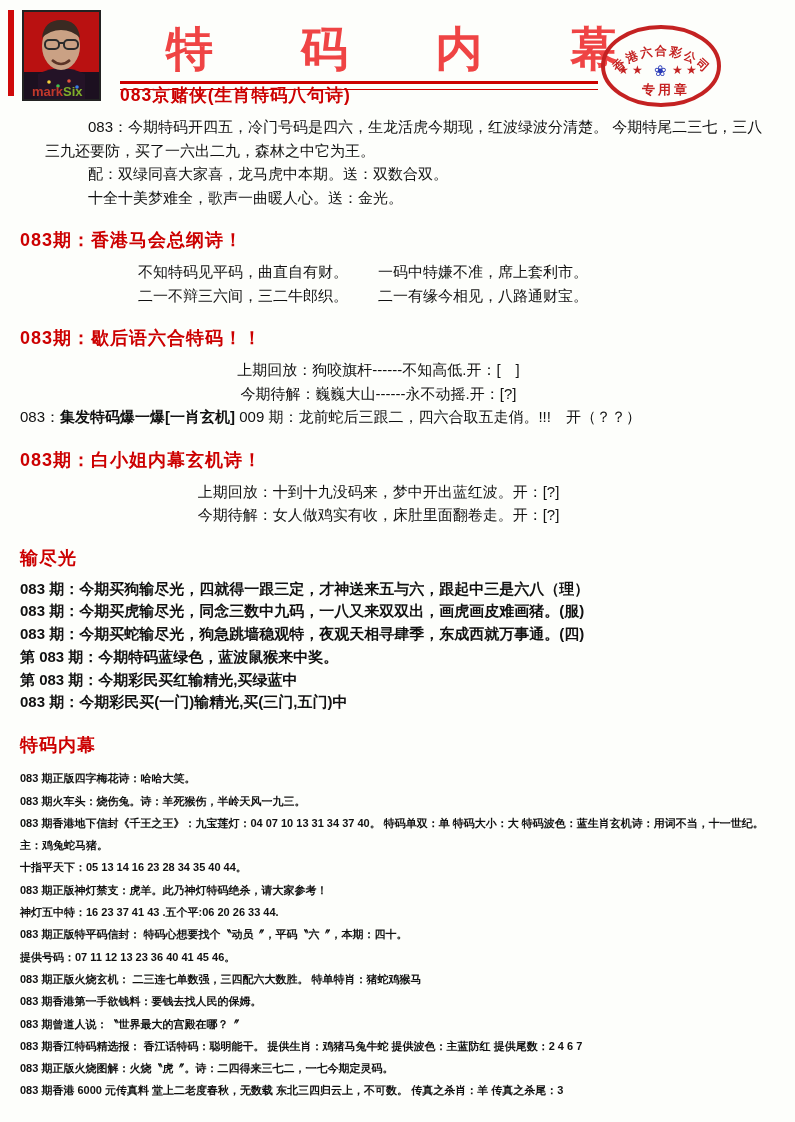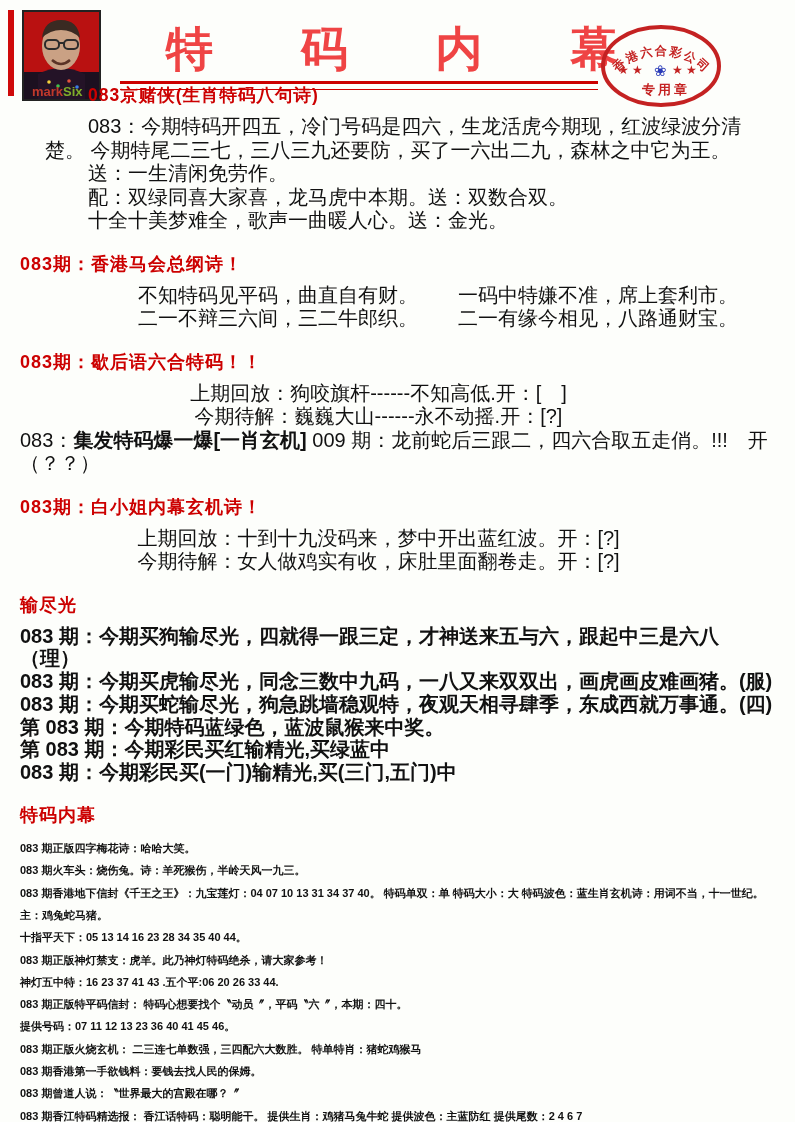--- a/index.html
+++ b/index.html
@@ -26,24 +26,24 @@
   .title-underline-2{position:absolute;left:120px;top:89px;width:478px;height:1px;background:#cc0000;}
   .seal{position:absolute;left:598px;top:22px;width:126px;height:88px;}
   
   .content{position:absolute;left:20px;top:84px;width:757px;}
   h2.sec-h{
     margin:0;color:#cc0000;font-size:18px;font-weight:bold;
     line-height:22px;letter-spacing:1px;
   }
   .sec{margin-bottom:6px;}
   .sec .body{margin-top:9px;}
-  .line{font-size:20px;line-height:23.5px;white-space:normal;}
+  .line{font-size:15px;line-height:23.5px;white-space:normal;}
   .b{font-weight:bold;}
   
-  .sec-0 h2.sec-h{margin-left:68px;font-size:17.5px;}
+  .sec-0 h2.sec-h{margin-left:100px;font-size:17.5px;}
   .sec-0{margin-bottom:10px;}
   .hang{padding-left:25px;text-indent:43px;}
   .ind68{padding-left:68px;}
   .ind120{padding-left:118px;}
   .centerline{text-align:center;padding-right:40px;}
   .left0{padding-left:0;}
   .sec{margin-top:20px;}
   .sec-0{margin-top:0;}
   .sec-4 .line,.sec-5 .line{font-weight:bold;}
   .sec-5 .line{font-size:11px;line-height:22.3px;}
@@ -96,21 +96,20 @@
       <text x="74" y="52" font-size="12" fill="#c42222">★ ★</text>
       <text x="44" y="72" font-size="13" font-weight="bold" fill="#c42222" letter-spacing="3">专用章</text>
     </svg>
   </div>
 
   <div class="content">
       <section class="sec sec-0">
         <h2 class="sec-h">083京赌侠(生肖特码八句诗)</h2>
         <div class="body">
           <div class="line hang"><span>083：今期特码开四五，冷门号码是四六，生龙活虎今期现，红波绿波分清楚。 今期特尾二三七，三八三九还要防，买了一六出二九，森林之中它为王。</span></div>
-          <div class="line ind68"><span>送：一生清闲免劳作。</span></div>
           <div class="line ind68"><span>配：双绿同喜大家喜，龙马虎中本期。送：双数合双。</span></div>
           <div class="line ind68"><span>十全十美梦难全，歌声一曲暖人心。送：金光。</span></div>
         </div>
       </section>
       <section class="sec sec-1">
         <h2 class="sec-h">083期：香港马会总纲诗！</h2>
         <div class="body">
           <div class="line ind120"><span>不知特码见平码，曲直自有财。　　一码中特嫌不准，席上套利市。</span></div>
           <div class="line ind120"><span>二一不辩三六间，三二牛郎织。　　二一有缘今相见，八路通财宝。</span></div>
         </div>

